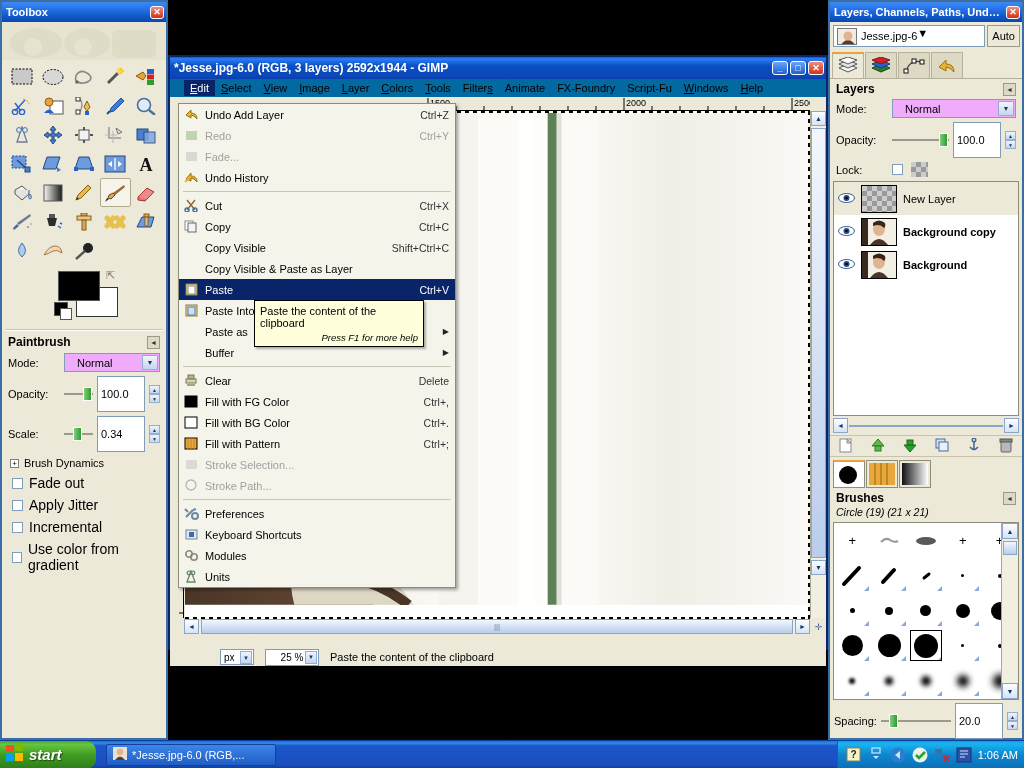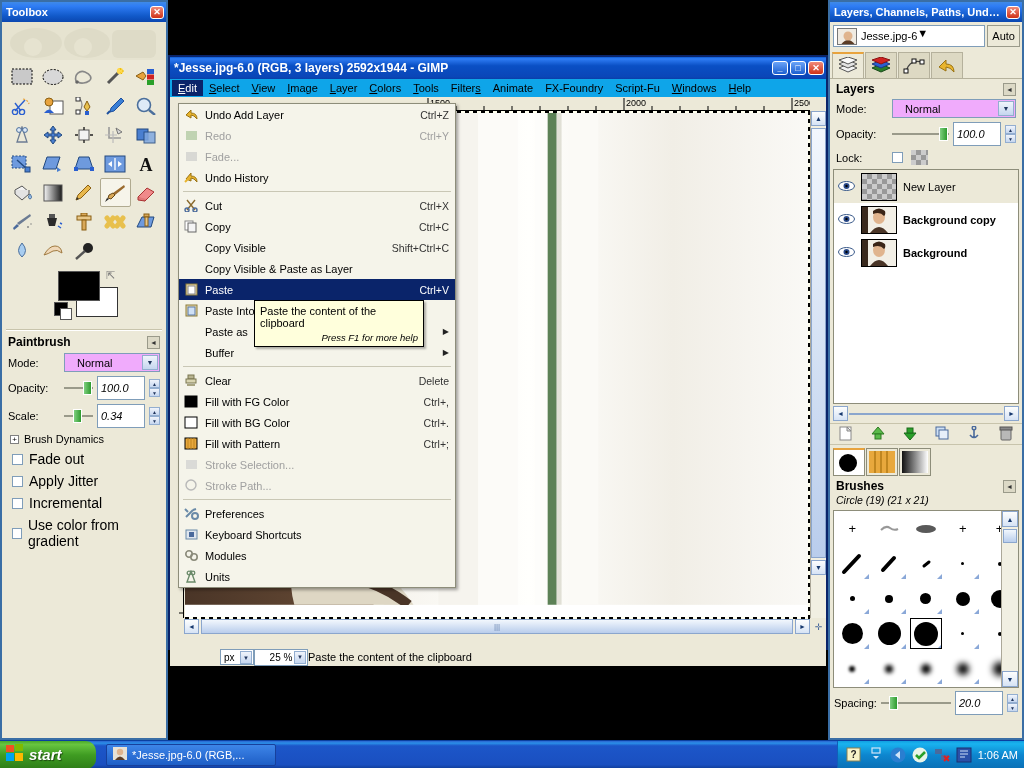--- a/index.html
+++ b/index.html
@@ -64,57 +64,57 @@
   }
   .combo .arrow {
     position:absolute; right:1px; top:1px; width:16px; height:15px;
     background:linear-gradient(180deg,#f0f4fb,#c5d6ef); border:1px solid #93aed0;
     display:flex; align-items:center; justify-content:center; font-size:7px; color:#21365e;
   }
   .sliderbar { flex:1; height:14px; position:relative; display:flex; align-items:center; }
   .sliderbar .track { position:absolute; left:0; right:0; height:2px; background:#9a9a8a; }
   .sliderbar .knob { position:absolute; width:9px; height:14px; background:linear-gradient(90deg,#7fcf7f,#2e9b2e);
                      border:1px solid #fff; }
-  .spin { width:48px; height:24px; border:1px solid #7f9db9; background:#fff; font-size:11px;
-          display:flex; align-items:center; padding-left:3px;font-style:italic; }
+  .spin { width:48px; height:36px; border:1px solid #7f9db9; background:#fff; font-size:11px;
+          display:flex; align-items:center; padding-left:3px; }
   .spinbtns { width:11px; height:18px; display:flex; flex-direction:column; }
   .spinbtns div { flex:1; border:1px solid #93aed0; background:linear-gradient(180deg,#f0f4fb,#c5d6ef);
                   font-size:5px; display:flex;align-items:center;justify-content:center;color:#21365e; }
   .brushbtn { width:38px;height:26px;border:2px solid #3a6ea5;background:#fff;display:flex;align-items:center;justify-content:center; }
   .brushbtn .dot { width:20px;height:20px;border-radius:50%;background:#000; }
   .textfield { flex:1; height:20px; background:#fff; border:1px solid #7f9db9; display:flex; align-items:center; padding-left:4px; font-size:11px; }
   .cbrow { display:flex; align-items:center; gap:6px; padding:3px 10px; font-size:14px; }
   .cb { width:11px; height:11px; border:1px solid #7f9db9; background:#fff; }
   .expander { display:flex; align-items:center; gap:5px; padding:3px 8px; font-size:11px; }
   .expander .plus { width:9px;height:9px;border:1px solid #808080;background:#fff;font-size:8px;line-height:7px;text-align:center;color:#000; }
 
   
   #imgwin { left:168px; top:55px; width:660px; height:595px; border:2px solid #0a246a; }
   #imgwin .xp-title { height:22px; font-size:12px; }
-  .menubar { height:18px; background:#0ea5e9; display:flex; align-items:center; font-size:11px; padding-left:2px; }
+  .menubar { height:18px; background:#0369a1; display:flex; align-items:center; font-size:11px; padding-left:14px; }
   .menubar .mi { padding:2px 6px; }
   .menubar .mi.open { background:#0a246a; color:#fff; }
   .imgarea { position:relative; background:#ece9d8; height:calc(100% - 22px - 18px); }
   .ruler-h { position:absolute; left:14px; right:16px; top:0; height:14px; background:#ece9d8; border-bottom:1px solid #000;
              overflow:hidden; font-size:8px; }
   .ruler-v { position:absolute; left:0; top:14px; bottom:30px; width:14px; background:#ece9d8; border-right:1px solid #000; }
   .canvas-wrap { position:absolute; left:15px; top:15px; right:16px; bottom:30px; overflow:hidden; background:#fff; }
   .photo { position:absolute; inset:0; }
   .dash-top { position:absolute; left:15px; right:16px; top:14px; height:2px;
               background:repeating-linear-gradient(90deg,#000 0 4px,#ffe 4px 8px); }
   .dash-bottom { position:absolute; left:15px; right:16px; bottom:29px; height:2px;
               background:repeating-linear-gradient(90deg,#000 0 4px,#ffe 4px 8px); }
   .dash-right { position:absolute; top:14px; bottom:29px; right:16px; width:2px;
               background:repeating-linear-gradient(180deg,#000 0 4px,#ffe 4px 8px); }
   .vscroll { position:absolute; right:0; top:14px; bottom:30px; width:16px; background:#f1efe2; border-left:1px solid #aca899; }
   .hscroll { position:absolute; left:14px; right:16px; bottom:14px; height:15px; background:#f1efe2; }
   .sb-btn { width:15px;height:15px;background:linear-gradient(180deg,#fdfefe,#d6e3f5);border:1px solid #8ba6cd;
             display:flex;align-items:center;justify-content:center;font-size:7px;color:#16386e; }
   .sb-thumb { background:linear-gradient(180deg,#f2f7fd,#b9cdec); border:1px solid #8ba6cd; }
-  .statusbar { height:18px; background:#ece9d8; display:flex; align-items:center; gap:0; padding-left:50px; font-size:11px; }
+  .statusbar { height:18px; background:#ece9d8; display:flex; align-items:center; gap:11px; padding-left:50px; font-size:11px; }
   .unitbox { width:34px;height:16px;background:#fff;border:1px solid #7f9db9;display:flex;align-items:center;
              padding-left:3px;font-size:10px;position:relative; }
   .zoombox { width:54px;height:17px;background:#fff;border:1px solid #7f9db9;display:flex;align-items:center;
              justify-content:center;font-size:10px;position:relative; }
   .mini-arrow { position:absolute;right:1px;top:1px;width:12px;height:13px;
                 background:linear-gradient(180deg,#f0f4fb,#c5d6ef);border:1px solid #93aed0;
                 display:flex;align-items:center;justify-content:center;font-size:6px;color:#21365e;}
 
   
   #editmenu { position:absolute; left:178px; top:103px; width:278px; background:#f5f4ea;

